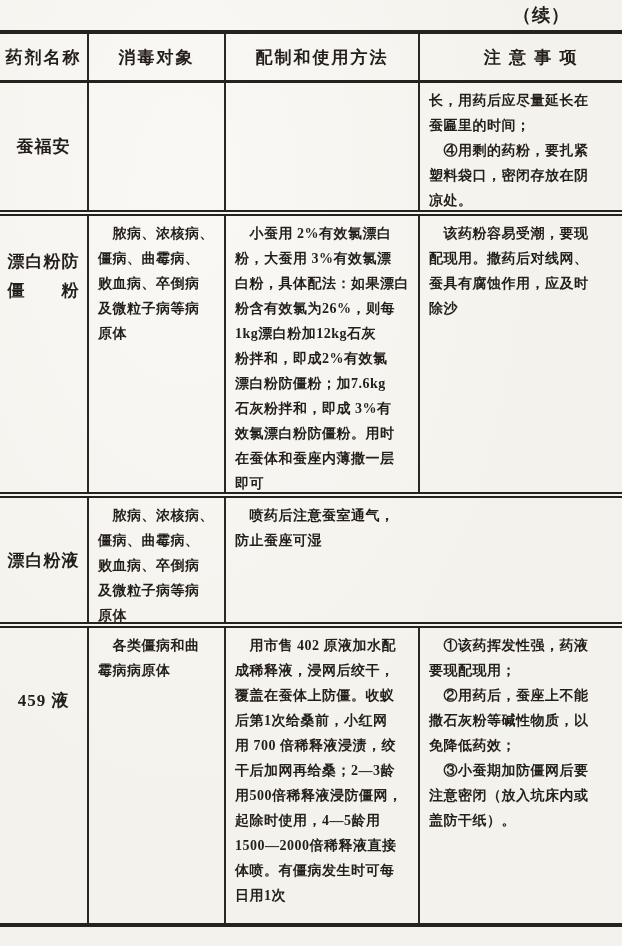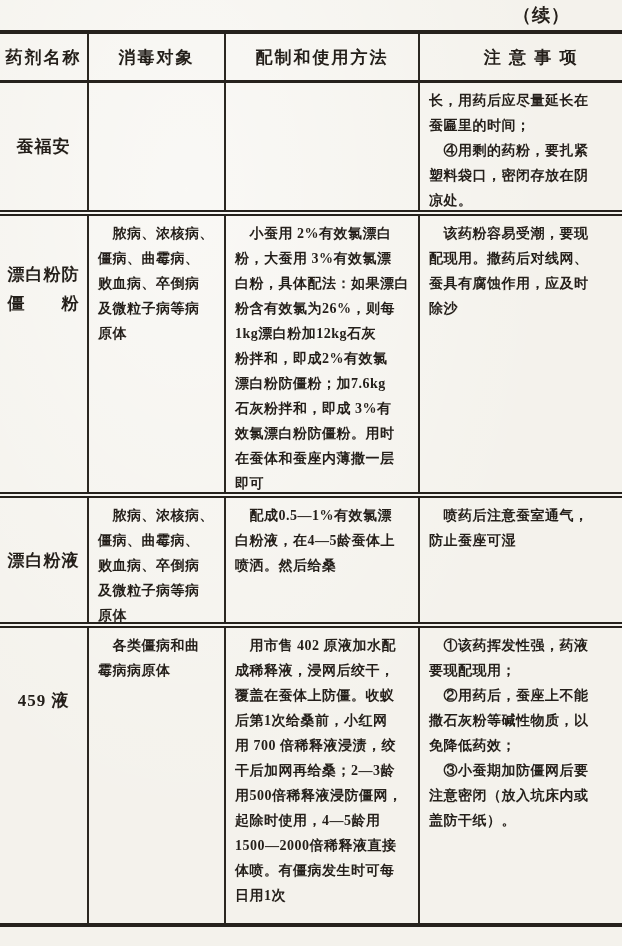--- a/index.html
+++ b/index.html
@@ -78,21 +78,21 @@
   .name-cell {
     font-size: 17px;
     font-weight: bold;
     white-space: pre-line;
     line-height: 29px;
     letter-spacing: 1px;
     display: flex;
     justify-content: center;
   }
   .name-center { align-items: center; border-radius: 26px; }
-  .name-top-2 { align-items: flex-start; padding-top: 44px; }
+  .name-top-2 { align-items: flex-start; padding-top: 32px; font-family: Liberation Mono, monospace; }
   .name-top-4 { align-items: flex-start; padding-top: 58px; }
 </style>
 </head>
 <body>
 
 <div class="paper">
 
   <div class="continued">（续）</div>
 
   <div class="table">
@@ -140,23 +140,20 @@
 除沙</div>
     </div>
 
     <div class="tr tbody row-3">
       <div class="name-cell name-center">漂白粉液</div>
       <div class="cell-text">　脓病、浓核病、
 僵病、曲霉病、
 败血病、卒倒病
 及微粒子病等病
 原体</div>
-      <div class="cell-text">　配成0.5—1%有效氯漂
-白粉液，在4—5龄蚕体上
-喷洒。然后给桑</div>
       <div class="cell-text">　喷药后注意蚕室通气，
 防止蚕座可湿</div>
     </div>
 
     <div class="tr tbody row-4">
       <div class="name-cell name-top-4">459 液</div>
       <div class="cell-text">　各类僵病和曲
 霉病病原体</div>
       <div class="cell-text">　用市售 402 原液加水配
 成稀释液，浸网后绞干，

